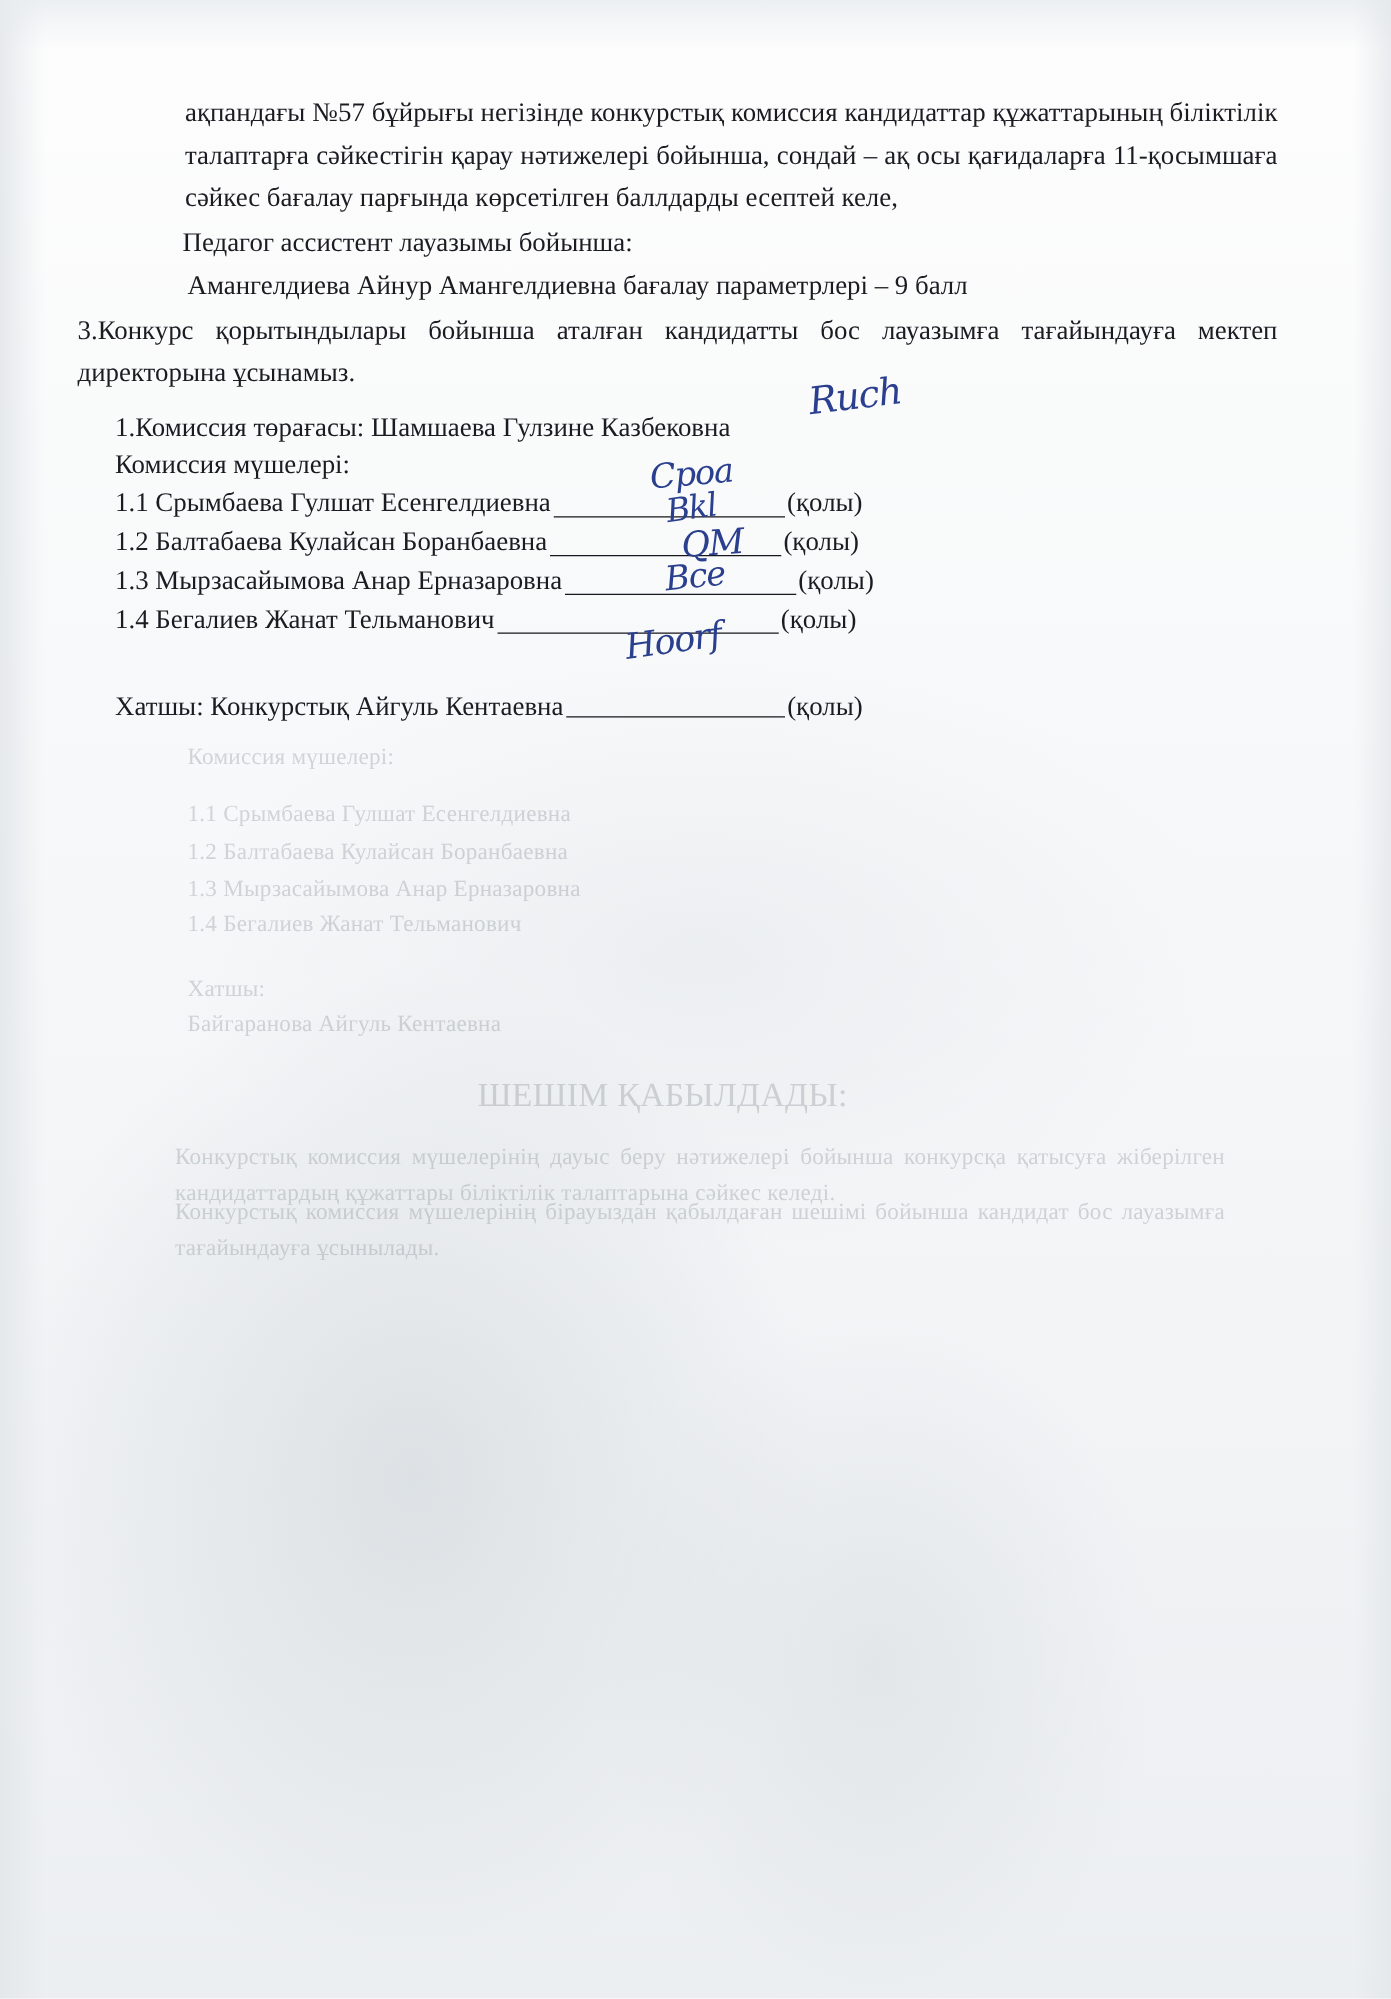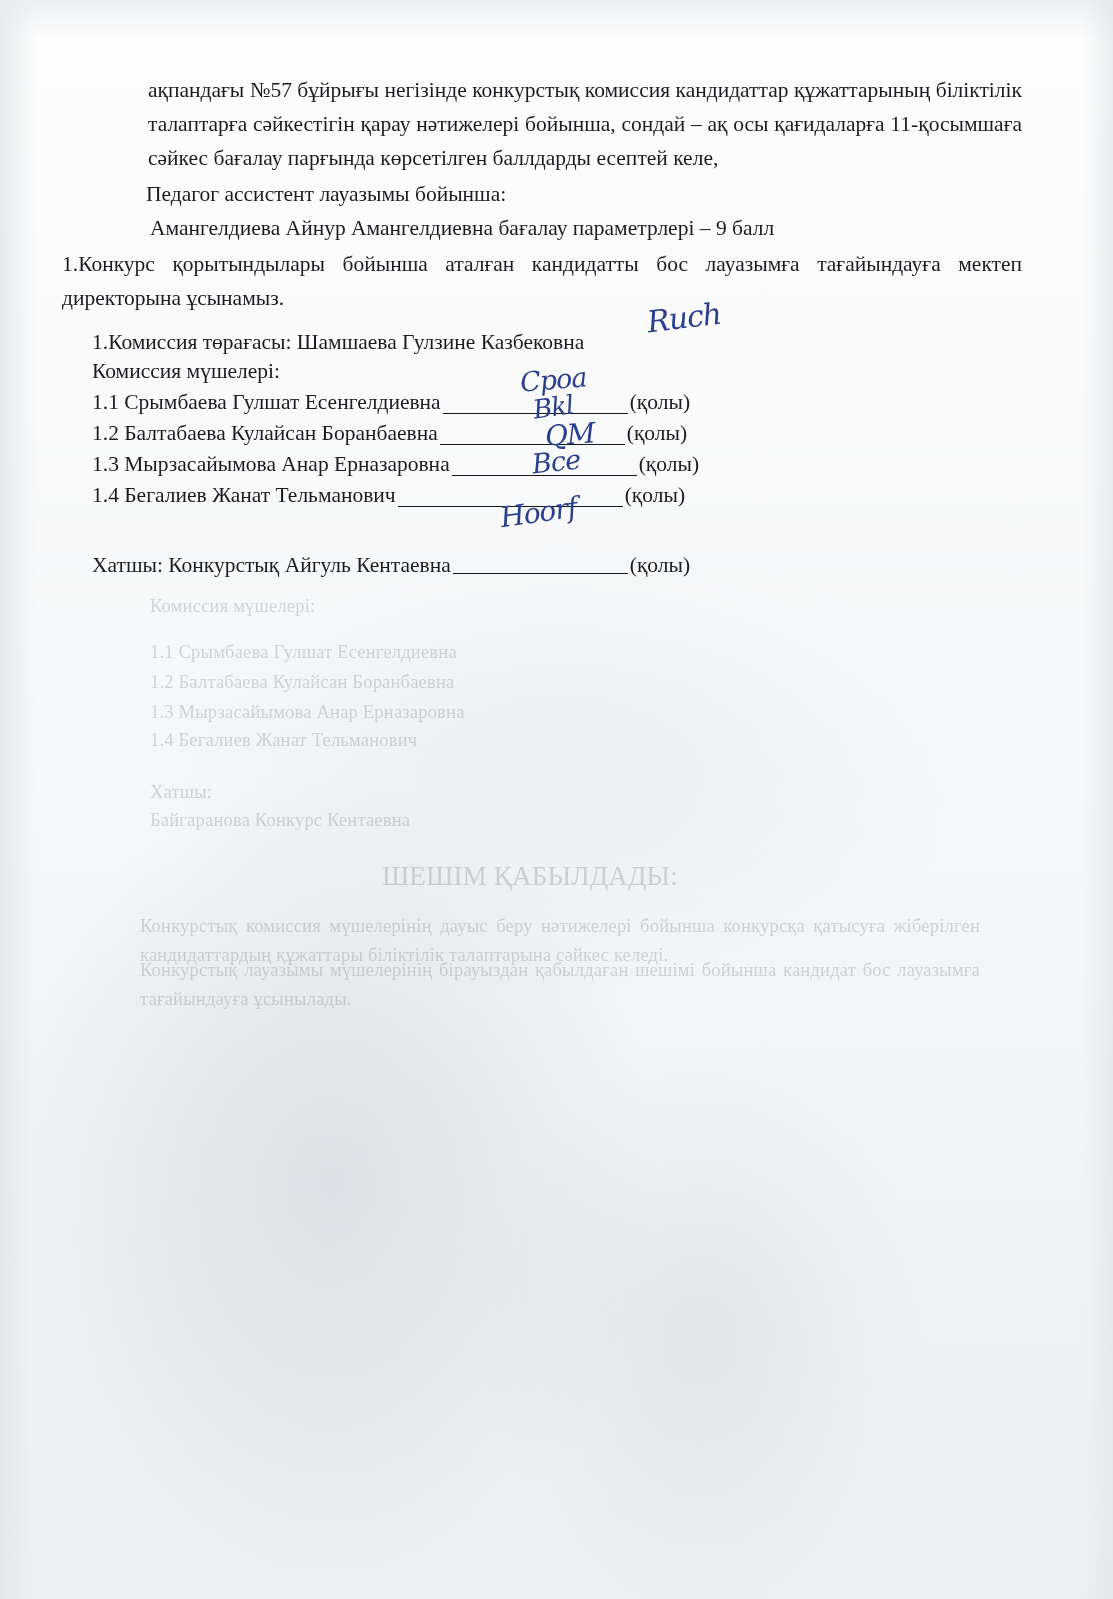--- a/index.html
+++ b/index.html
@@ -137,36 +137,36 @@
   <div class="paper-edge-left"></div>
   <div class="paper-edge-top"></div>
   <div class="paper-edge-right"></div>
 
   <div class="ghost" style="left:150px; top:592px; width:520px;">Комиссия мүшелері:</div>
   <div class="ghost" style="left:150px; top:638px; width:800px;">1.1 Срымбаева Гулшат Есенгелдиевна</div>
   <div class="ghost" style="left:150px; top:668px; width:800px;">1.2 Балтабаева Кулайсан Боранбаевна</div>
   <div class="ghost" style="left:150px; top:698px; width:800px;">1.3 Мырзасайымова Анар Ерназаровна</div>
   <div class="ghost" style="left:150px; top:726px; width:800px;">1.4 Бегалиев Жанат Тельманович</div>
   <div class="ghost" style="left:150px; top:778px; width:300px;">Хатшы:</div>
-  <div class="ghost" style="left:150px; top:806px; width:800px;">Байгаранова Конкурс Кентаевна</div>
+  <div class="ghost" style="left:150px; top:806px; width:800px;">Байгаранова Айгуль Кентаевна</div>
   <div class="ghost center" style="left:330px; top:856px; width:400px; font-size:27px;">ШЕШІМ ҚАБЫЛДАДЫ:</div>
   <div class="ghost just" style="left:140px; top:912px; width:840px;">Конкурстық комиссия мүшелерінің дауыс беру нәтижелері бойынша конкурсқа қатысуға жіберілген кандидаттардың құжаттары біліктілік талаптарына сәйкес келеді.</div>
-  <div class="ghost just" style="left:140px; top:956px; width:840px;">Конкурстық лауазымы мүшелерінің бірауыздан қабылдаған шешімі бойынша кандидат бос лауазымға тағайындауға ұсынылады.</div>
+  <div class="ghost just" style="left:140px; top:956px; width:840px;">Конкурстық комиссия мүшелерінің бірауыздан қабылдаған шешімі бойынша кандидат бос лауазымға тағайындауға ұсынылады.</div>
 
   <div class="body-block">
 
     <p class="just" style="padding-left:56px;">ақпандағы    №57     бұйрығы негізінде    конкурстық комиссия кандидаттар құжаттарының біліктілік талаптарға сәйкестігін қарау нәтижелері бойынша, сондай – ақ   осы қағидаларға 11-қосымшаға сәйкес   бағалау парғында    көрсетілген баллдарды есептей келе,</p>
 
     <div class="para-spacer"></div>
 
     <p class="indent-1">Педагог ассистент лауазымы бойынша:</p>
 
     <p class="indent-2">Амангелдиева Айнур Амангелдиевна  бағалау параметрлері – 9 балл</p>
 
-    <p class="just" style="margin-top:2px; margin-left:-30px; width:960px;">1.Конкурс қорытындылары бойынша   аталған кандидатты бос лауазымға тағайындауға мектеп директорына ұсынамыз.</p>
+    <p class="just" style="margin-top:2px; margin-left:-30px; width:960px;">3.Конкурс қорытындылары бойынша   аталған кандидатты бос лауазымға тағайындауға мектеп директорына ұсынамыз.</p>
 
     <div class="signers">
 
       <div class="chair-row">
         <span class="sig-name">1.Комиссия төрағасы: Шамшаева Гулзине Казбековна</span>
       </div>
 
       <div class="members-label">Комиссия мүшелері:</div>
 
       <div class="sig-line">

